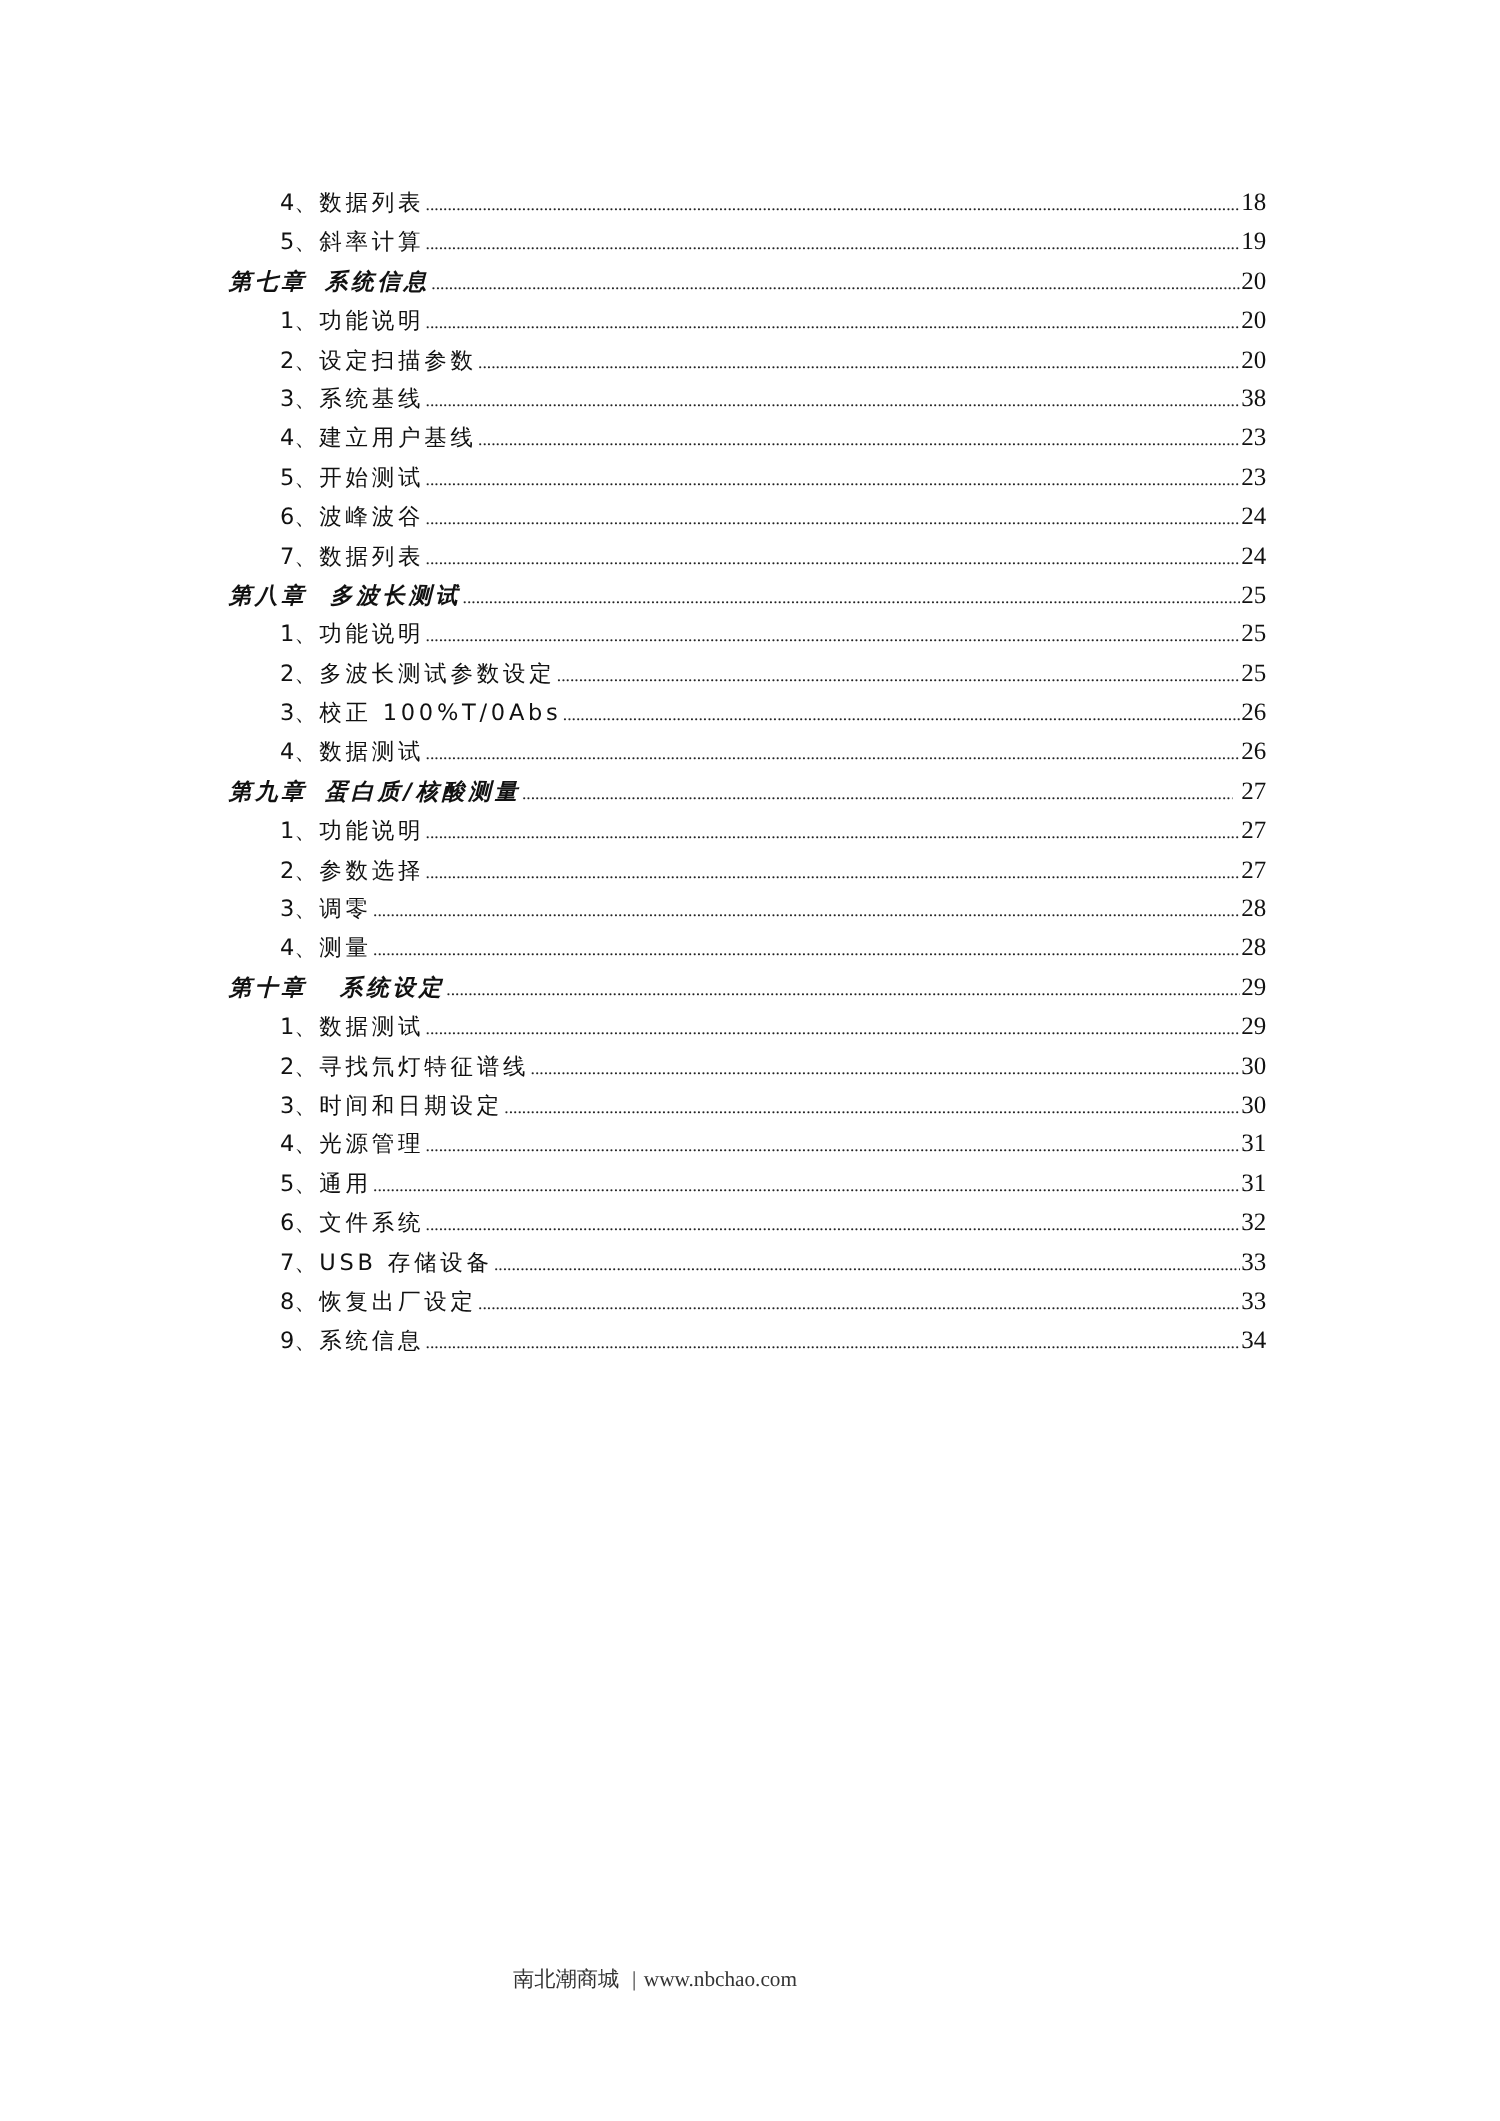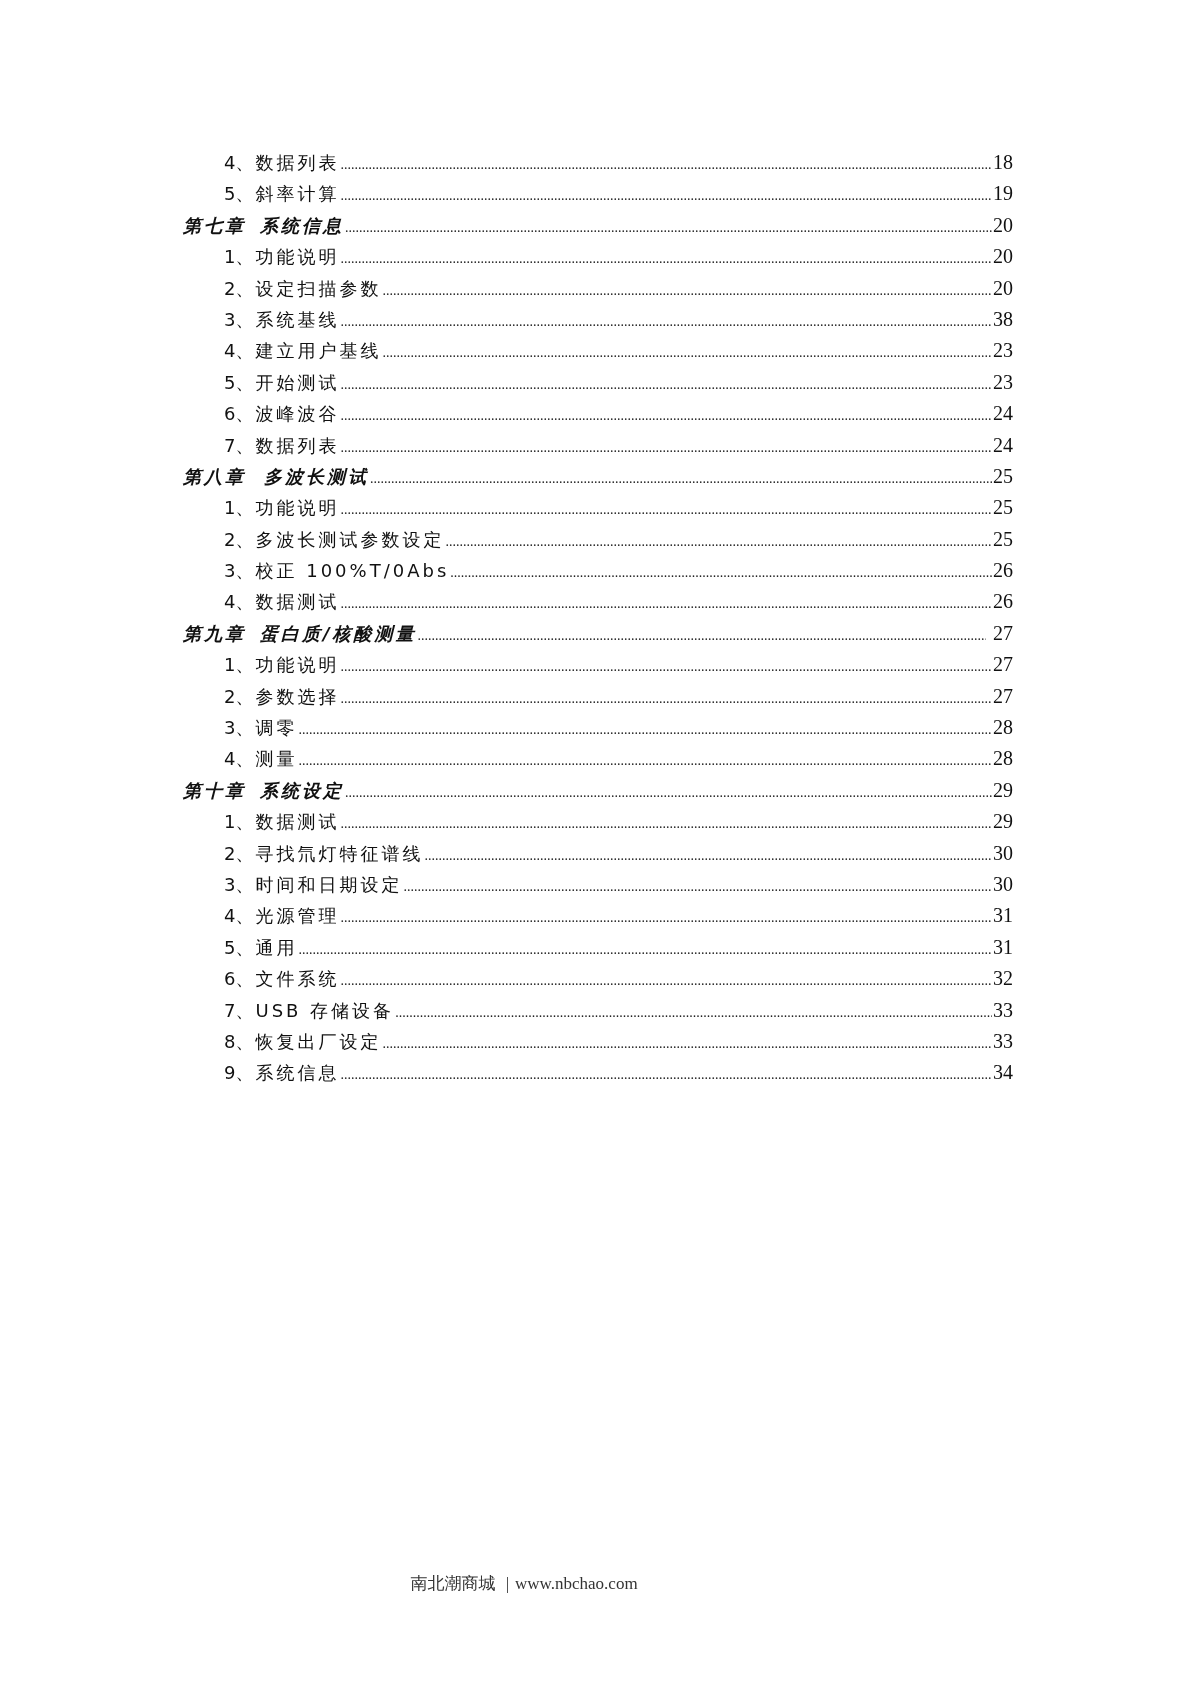--- a/index.html
+++ b/index.html
@@ -193,21 +193,21 @@
     <span class="toc-page">28</span>
   </div>
   <div class="toc-row section">
     <span class="toc-num">4、</span>
     <span class="toc-title">测量</span>
     <span class="toc-leader"></span>
     <span class="toc-page">28</span>
   </div>
   <div class="toc-row chapter">
     <span class="toc-num toc-title">第十章</span>
-    <span class="toc-title" style="margin-left:12px">系统设定</span>
+    <span class="toc-title" style="margin-left:24px">系统设定</span>
     <span class="toc-leader"></span>
     <span class="toc-page">29</span>
   </div>
   <div class="toc-row section">
     <span class="toc-num">1、</span>
     <span class="toc-title">数据测试</span>
     <span class="toc-leader"></span>
     <span class="toc-page">29</span>
   </div>
   <div class="toc-row section">

